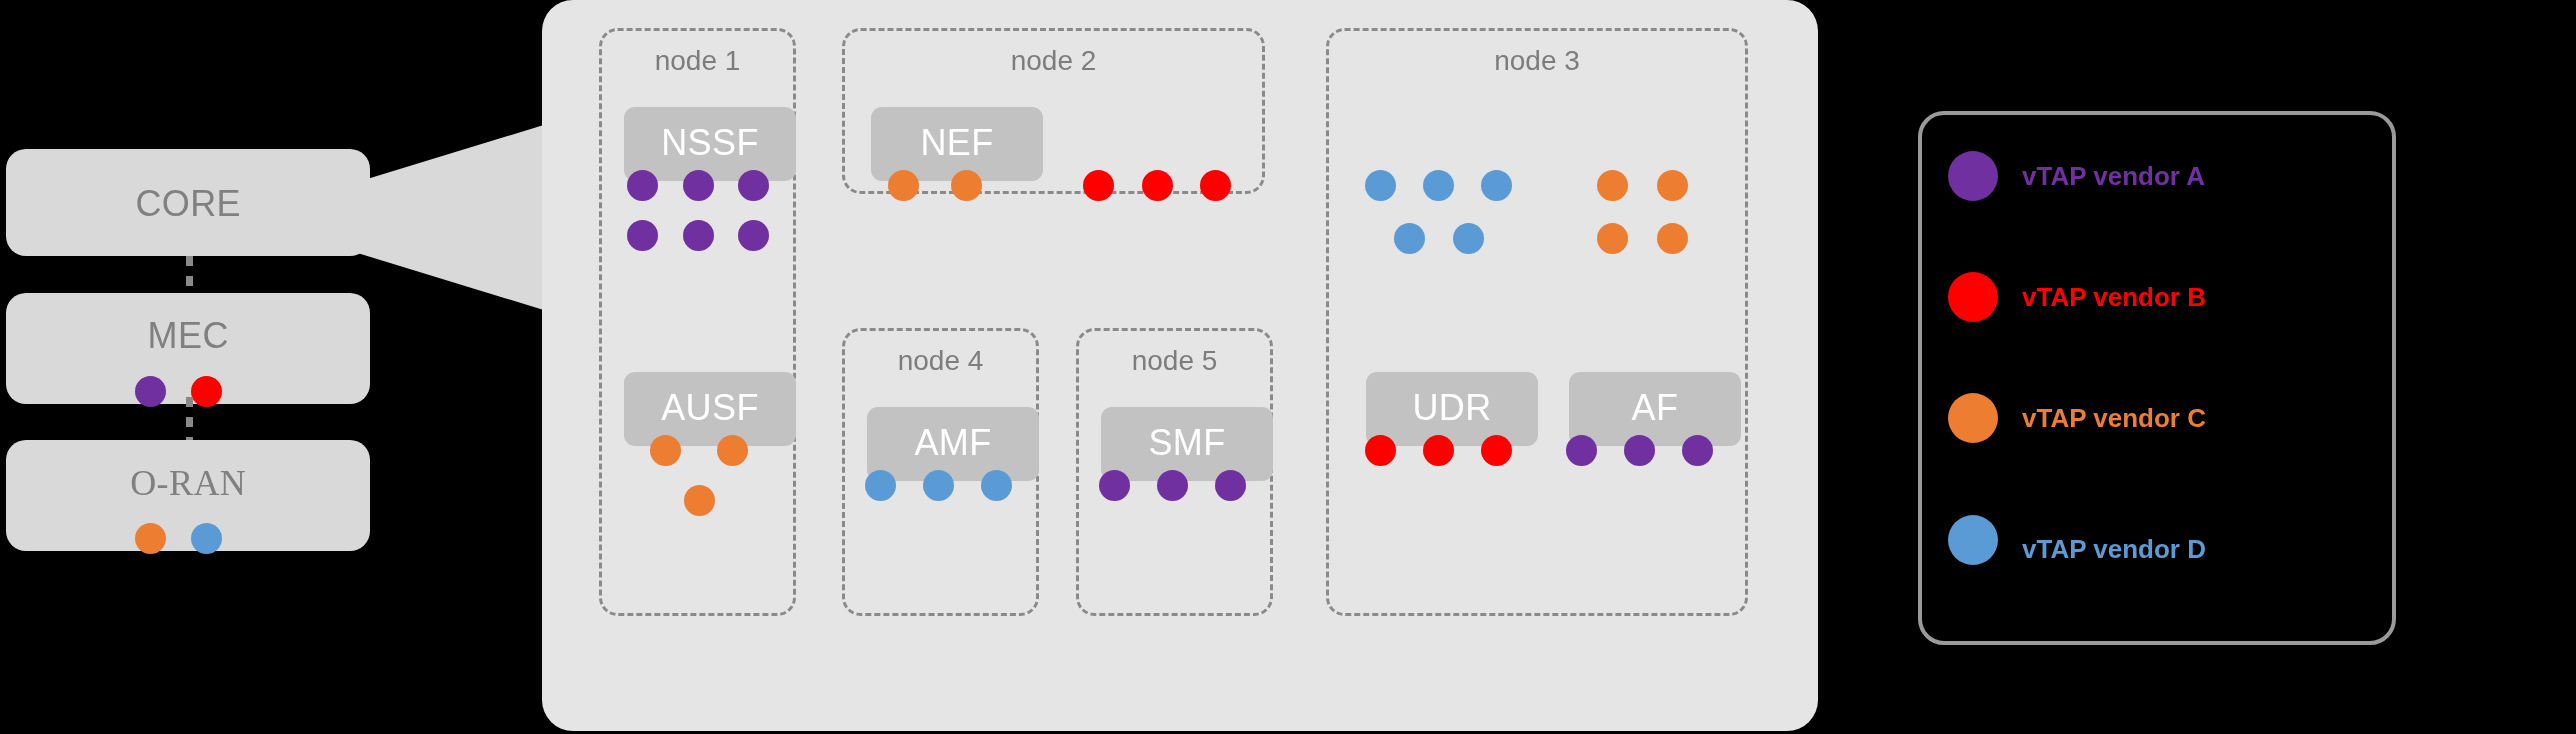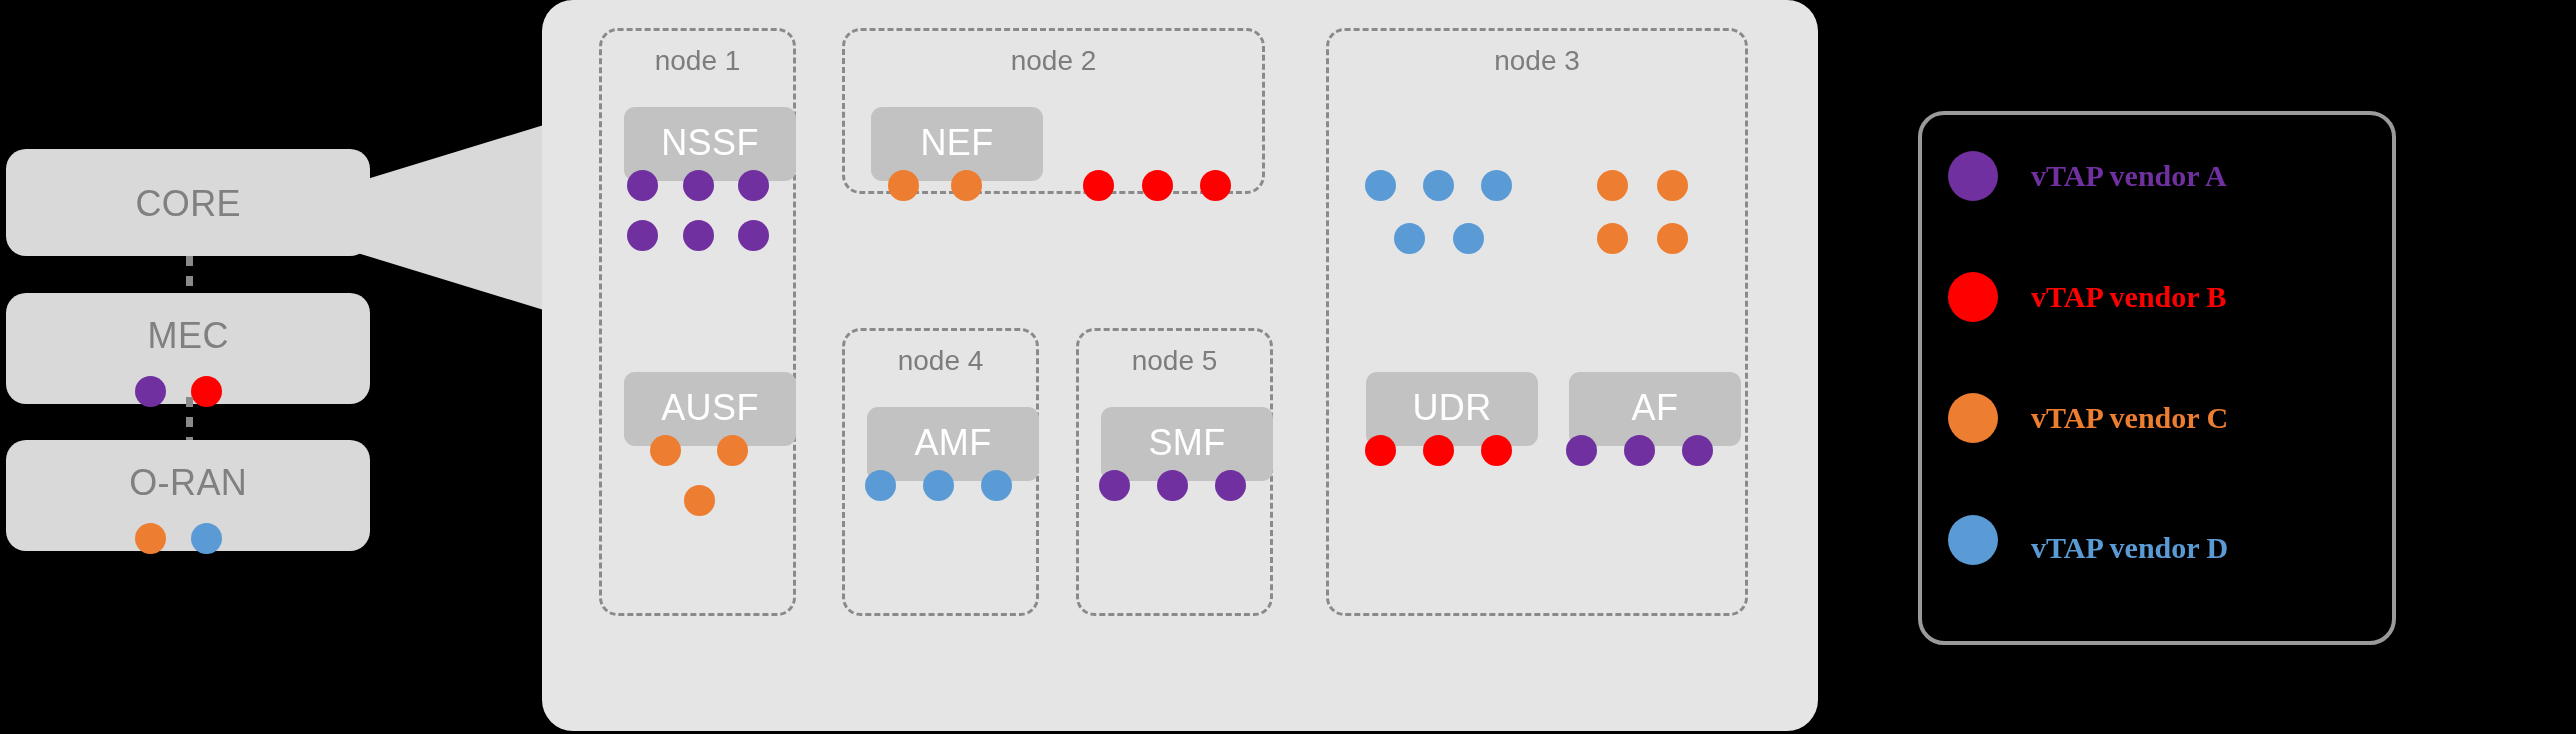--- a/index.html
+++ b/index.html
@@ -129,25 +129,24 @@
     align-items: center;
     height: 54px;
   }
   .legend-swatch {
     width: 50px;
     height: 50px;
     border-radius: 50%;
     flex: 0 0 auto;
   }
   .legend-text {
-    margin-left: 33px;
-    font-size: 30px;
+    margin-left: 24px;
+    font-size: 26px;
     font-weight: 700;
     white-space: nowrap;
-    font-family: Liberation Serif, serif;
   }
 </style>
 </head>
 <body>
 
 <div class="wedge"></div>
 
 <div class="tier-box" style="top:149px; height:107px;">
   <div class="tier-label" style="top:34px;">CORE</div>
 </div>
@@ -155,21 +154,21 @@
 <div class="tier-link" style="top:256px; height:37px;"></div>
 
 <div class="tier-box" style="top:293px; height:111px;">
   <div class="tier-label" style="top:22px;">MEC</div>
 </div>
 <div class="dot" style="left:135px; top:376px; background:#7030a0;"></div>
 <div class="dot" style="left:191px; top:376px; background:#ff0000;"></div>
 
 <div class="tier-link" style="top:397px; height:45px;"></div>
 
-<div class="tier-box" style="top:440px; height:111px;">
+<div class="tier-box" style="top:440px; height:111px;font-family:Liberation Serif, serif;">
   <div class="tier-label" style="top:22px;">O-RAN</div>
 </div>
 <div class="dot" style="left:135px; top:523px; background:#ed7d31;"></div>
 <div class="dot" style="left:191px; top:523px; background:#5b9bd5;"></div>
 
 <div id="cluster-panel">
 
   <div class="node-box" style="left:57px; top:28px; width:197px; height:588px;">
     <div class="node-title">node 1</div>
 

